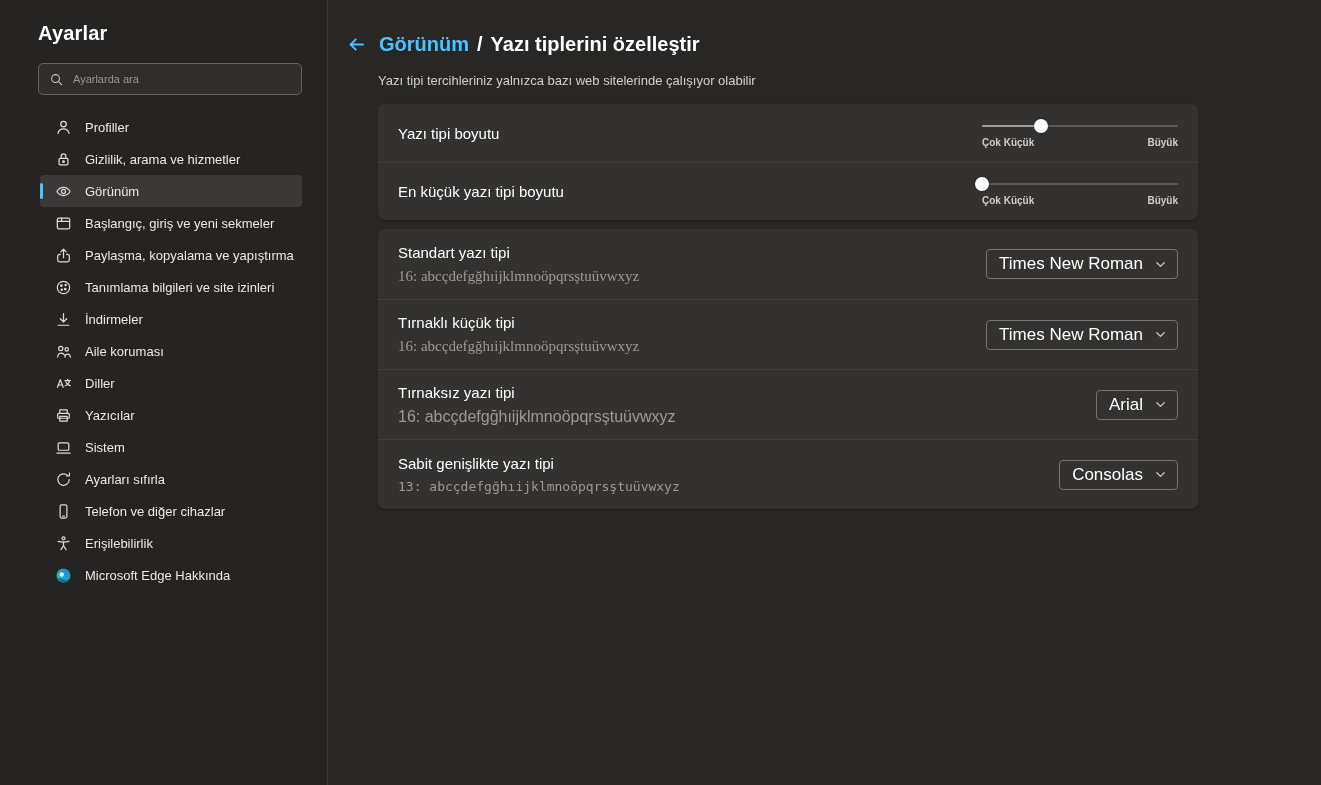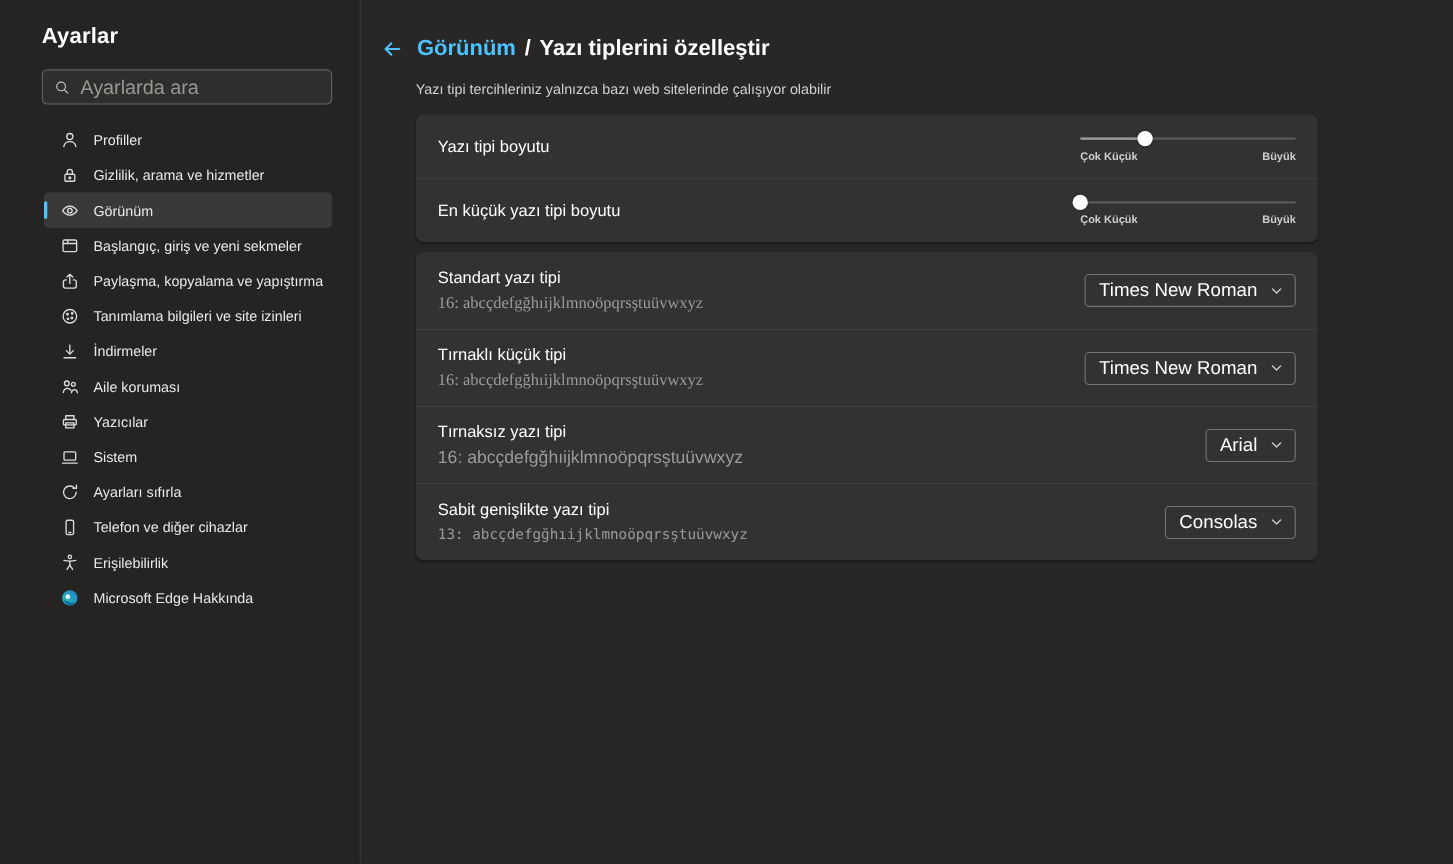--- a/index.html
+++ b/index.html
@@ -21,21 +21,21 @@
   }
   .sidebar-title { font-size:20px; font-weight:700; letter-spacing:.2px; }
   .search-box {
     margin-top:18px; height:32px; width:264px;
     background:#2f2e2d; border:1px solid #64625f; border-radius:5px;
     display:flex; align-items:center; gap:9px; padding:0 10px;
   }
   .search-box svg { flex:none; color:#c8c6c4; }
   .search-box input {
     background:transparent; border:none; outline:none;
-    color:#ffffff; font-size:18px; width:100%;
+    color:#ffffff; font-size:11px; width:100%;
     font-family:"Liberation Sans", sans-serif;
   }
   .search-box input::placeholder { color:#9a9894; }
 
   .nav { margin-top:16px; margin-left:2px; width:262px; }
   .nav-item {
     height:32px; display:flex; align-items:center; gap:13px;
     padding-left:15px; border-radius:4px; position:relative;
     color:#ebe9e7; cursor:pointer; white-space:nowrap;
   }
@@ -205,20 +205,33 @@
             <svg class="ic" viewBox="0 0 16 16">
               <circle cx="5.4" cy="5.2" r="2"></circle>
               <circle cx="11" cy="6" r="1.6"></circle>
               <path d="M2.4 13c.4-2.2 1.6-3.5 3.5-3.5 1.3 0 2.3.6 3 1.7"></path>
               <path d="M9.3 13.2c.3-1.7 1.2-2.7 2.7-2.7s2.2.9 2.5 2.7"></path>
             </svg>
           </span>
         <span class="nav-label">Aile koruması</span>
       </div>
 
+      <div class="nav-item">
+        <span class="nav-icon">
+            <svg class="ic" viewBox="0 0 16 16">
+              <path d="M2.3 11.6L5 4.4l2.7 7.2"></path>
+              <path d="M3.3 9.4h3.5"></path>
+              <path d="M9.3 5.2h5.2"></path>
+              <path d="M11.9 5.2V4"></path>
+              <path d="M13.6 5.2c-.3 2.3-1.8 4.1-3.9 4.9"></path>
+              <path d="M10.4 6.7c.7 1.8 2.2 3 4 3.3"></path>
+            </svg>
+          </span>
+        <span class="nav-label">Diller</span>
+      </div>
 
       <div class="nav-item">
         <span class="nav-icon">
             <svg class="ic" viewBox="0 0 16 16">
               <path d="M4.5 6V2.8h7V6"></path>
               <rect x="2.5" y="6" width="11" height="4.6" rx="1"></rect>
               <rect x="4.5" y="8.9" width="7" height="4.3"></rect>
             </svg>
           </span>
         <span class="nav-label">Yazıcılar</span>

